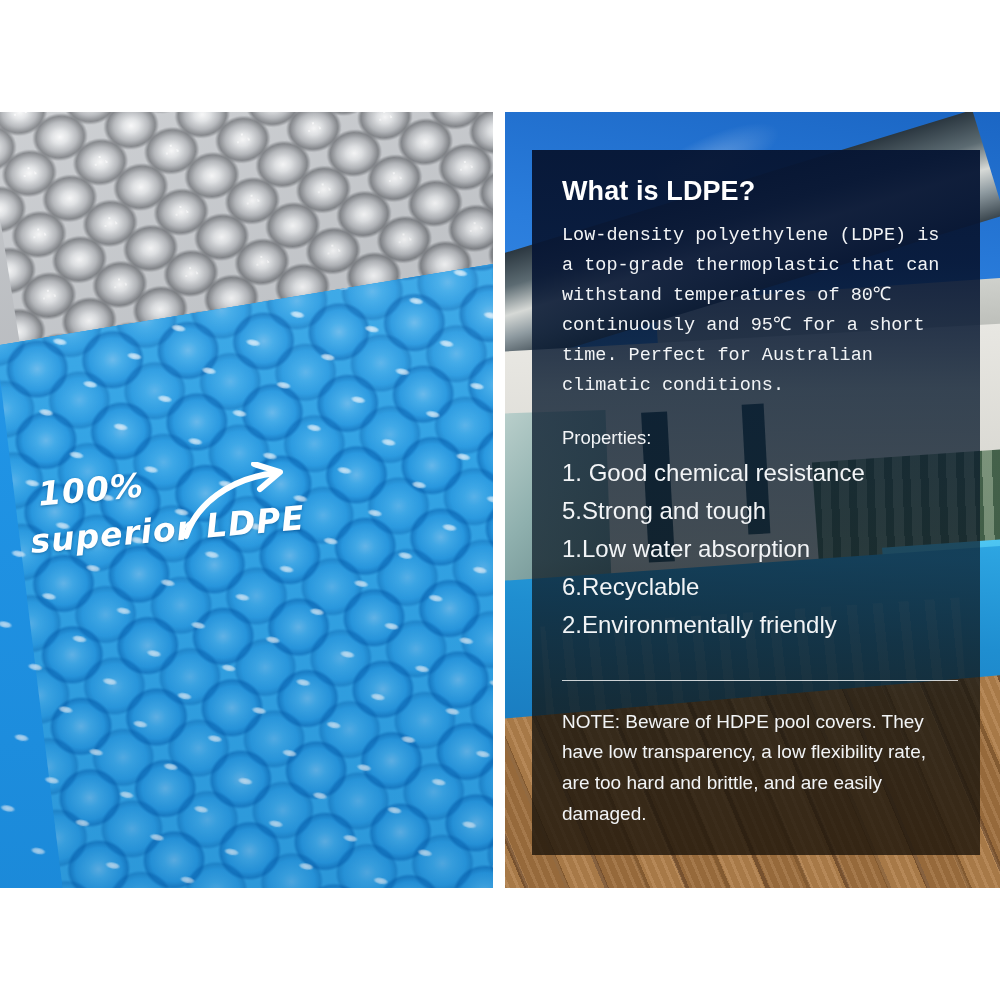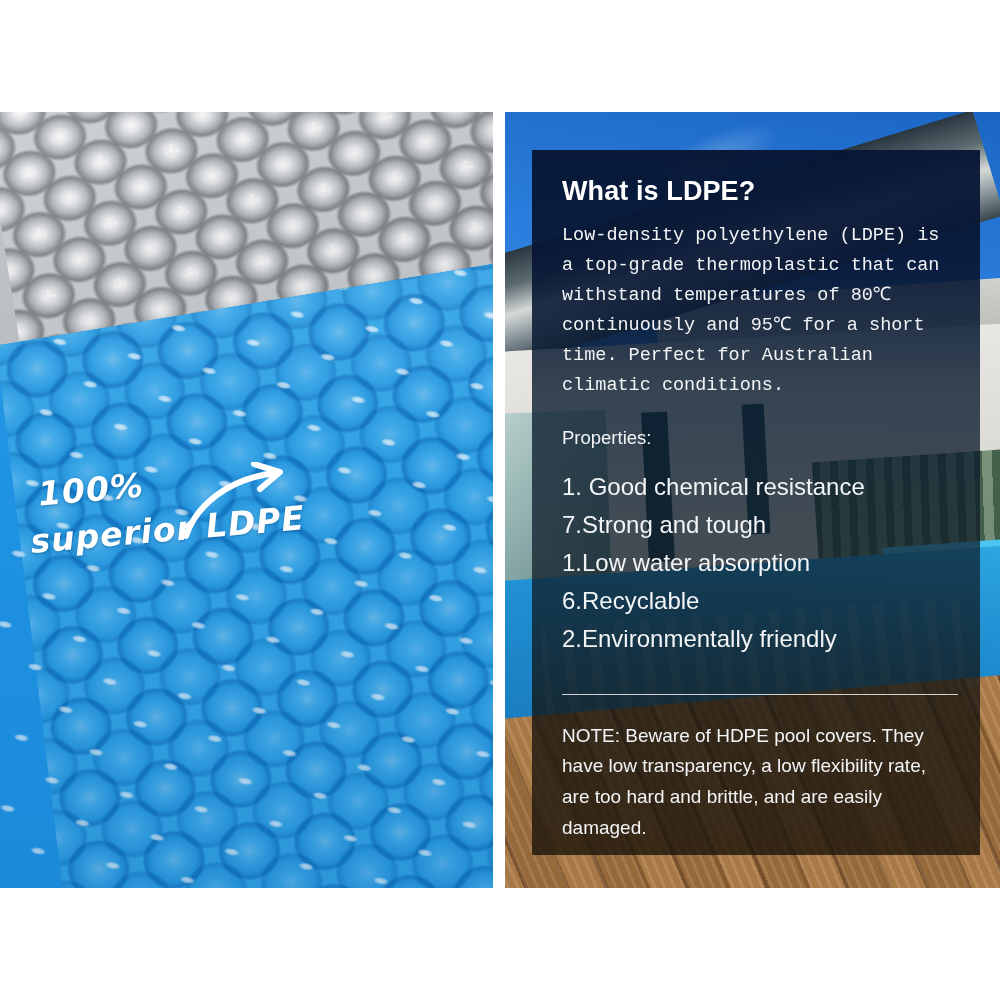--- a/index.html
+++ b/index.html
@@ -208,21 +208,21 @@
   .ov-title{
     color:#ffffff;font-size:27px;font-weight:bold;margin:0 0 14px 0;
     letter-spacing:.1px;
   }
   .ov-para{
     color:#f2f4f6;font-size:18.5px;line-height:1.62;margin:0 0 22px 0;
     font-weight:400;
     font-family:Liberation Mono, monospace;
   }
   .ov-prop-label{
-    color:#f2f4f6;font-size:18.5px;line-height:1.58;margin:0 0 16px 0;
+    color:#f2f4f6;font-size:18.5px;line-height:1.58;margin:0 0 2px 0;
   }
   .ov-list{list-style:none;margin:0 0 0 0;padding:0;}
   .ov-list li{
     color:#f2f4f6;font-size:24px;line-height:1.58;margin:0;
   }
   .ov-rule{
     height:1px;background:rgba(255,255,255,.78);
     margin:36px 0 26px 0;width:396px;
   }
   .ov-note{
@@ -277,21 +277,21 @@
     <div class="overlay">
       <div class="ov-inner">
         <h1 class="ov-title">What is LDPE?</h1>
 
         <p class="ov-para">Low-density polyethylene (LDPE) is a top-grade thermoplastic that can withstand temperatures of 80℃ continuously and 95℃ for a short time. Perfect for Australian climatic conditions.</p>
 
         <p class="ov-prop-label">Properties:</p>
 
         <ul class="ov-list">
           <li>1. Good chemical resistance</li>
-          <li>7.Strong and tough</li>
+          <li>5.Strong and tough</li>
           <li>1.Low water absorption</li>
           <li>6.Recyclable</li>
           <li>2.Environmentally friendly</li>
         </ul>
 
         <div class="ov-rule"></div>
 
         <p class="ov-note">NOTE: Beware of HDPE pool covers. They have low transparency, a low flexibility rate, are too hard and brittle, and are easily damaged.</p>
       </div>
     </div>

